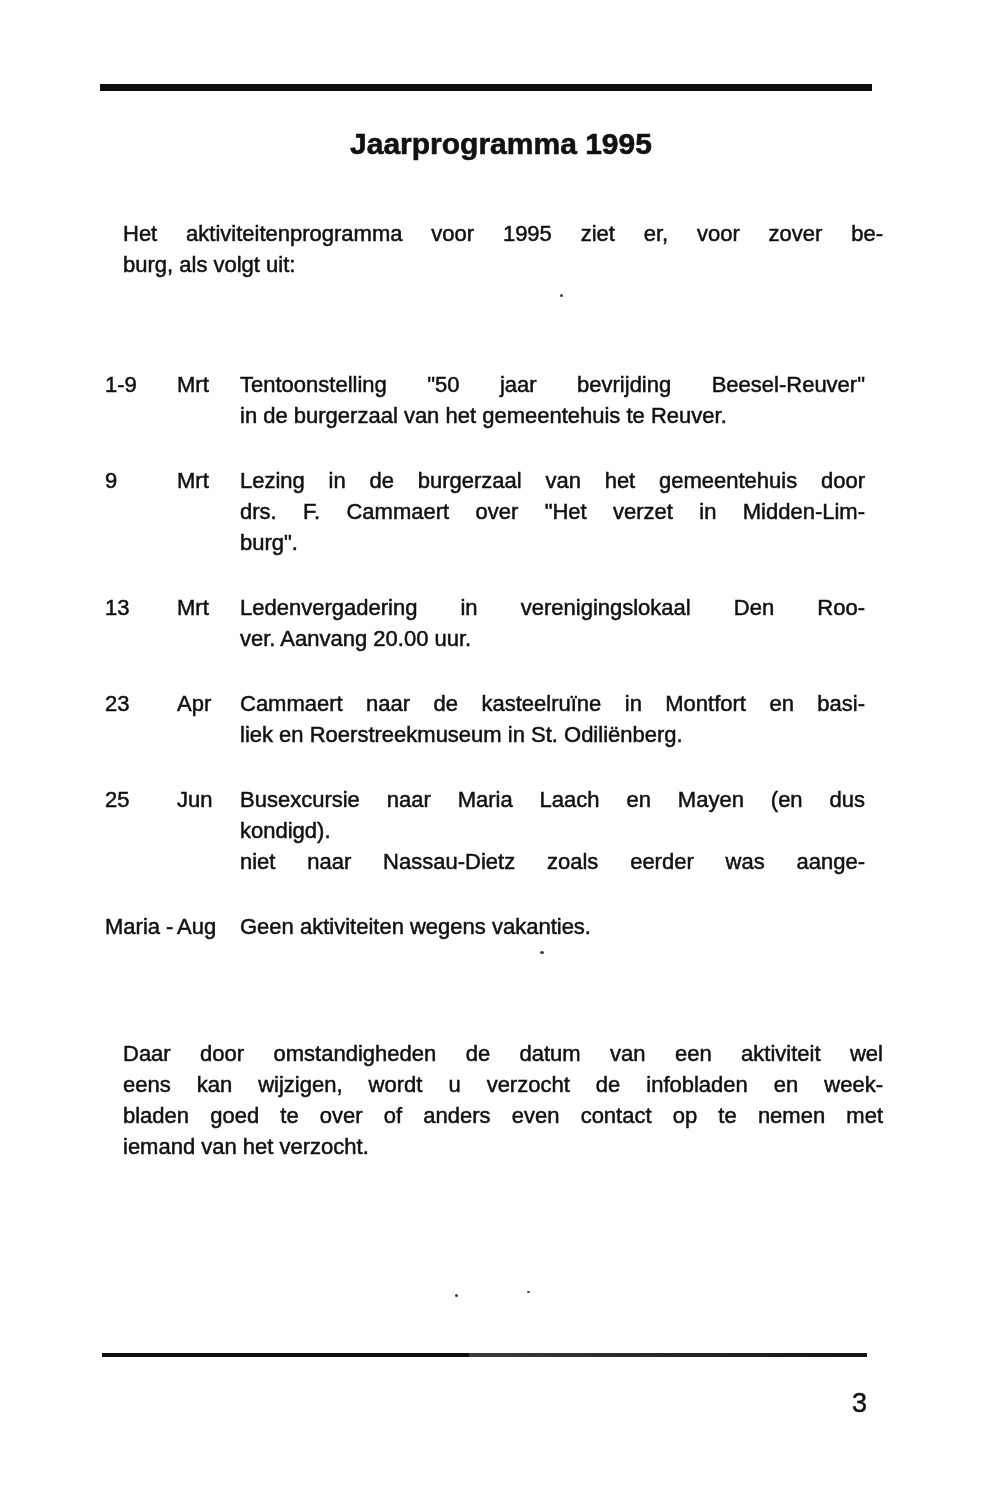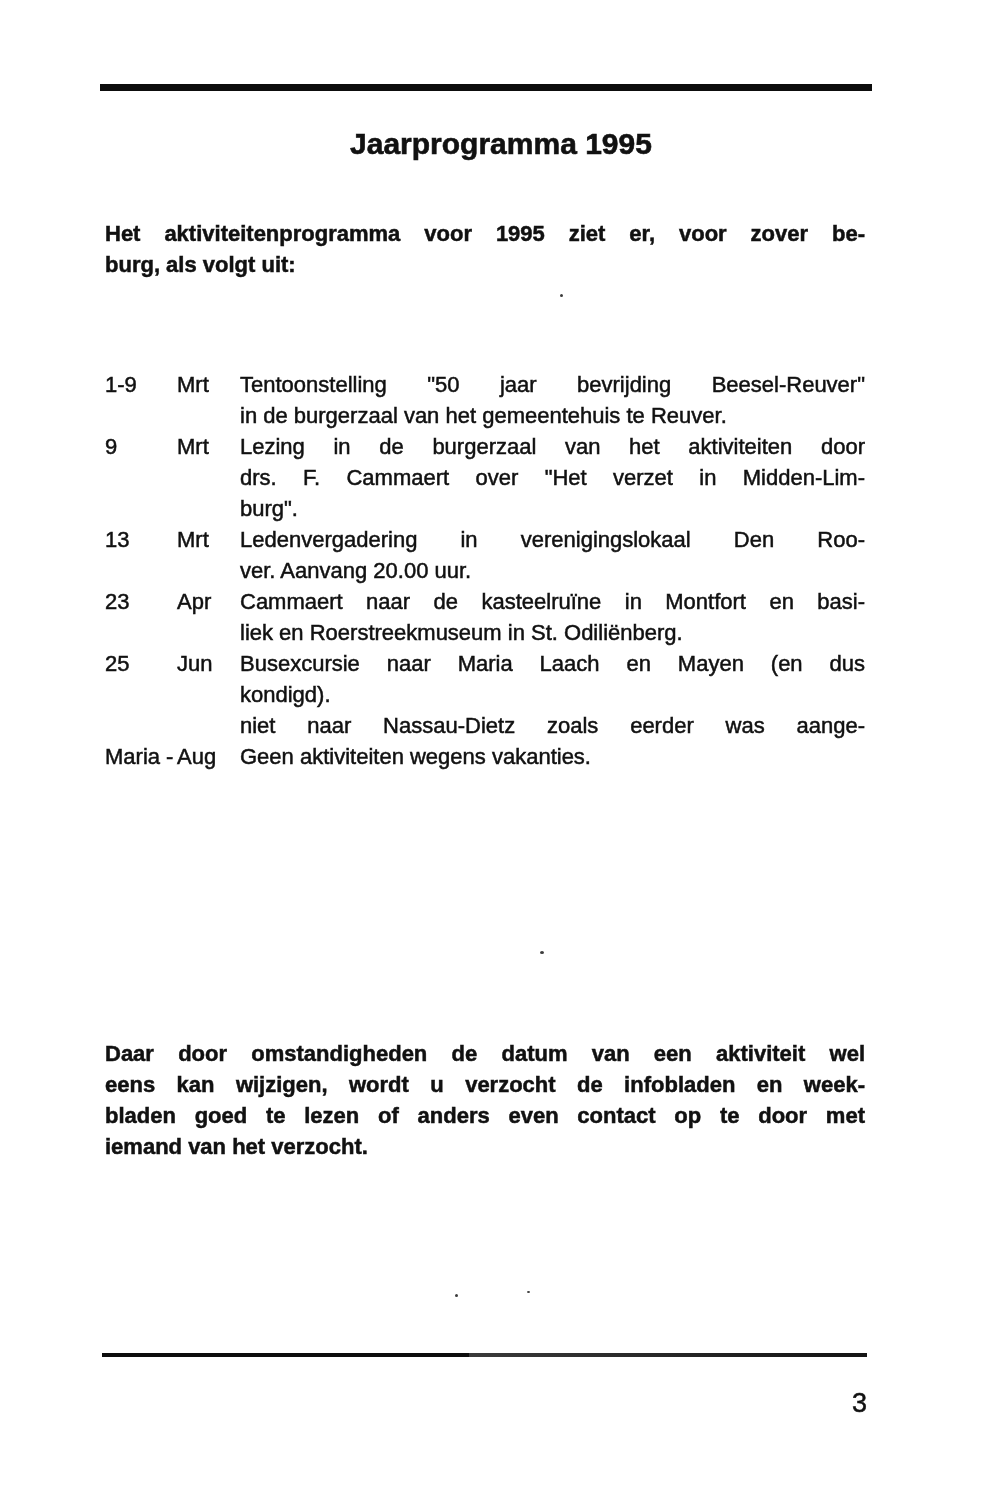--- a/index.html
+++ b/index.html
@@ -20,28 +20,28 @@
   .rule-top { left: 100px; top: 84px; width: 772px; height: 7px; }
   .rule-bottom {
     left: 102px; top: 1353px; width: 765px; height: 4px;
     background: linear-gradient(to right, #0d0d0d 48%, #3a3a3a 48%, #161616 96%);
   }
   .title {
     position: absolute; left: 105px; top: 111px; width: 760px; margin: 16px;
     text-align: center; font-size: 30px; line-height: 34px; font-weight: bold;
     -webkit-text-stroke: 0.6px #111111;
   }
-  .para { position: absolute; left: 105px; width: 760px; font-weight: bold; }
+  .para { position: absolute; left: 123px; width: 760px; }
   .intro { top: 218px; }
   .closing { top: 1038px; }
   .jline { text-align: justify; text-align-last: justify; }
   .jline.last { text-align-last: left; }
   .schedule {
     position: absolute; left: 105px; top: 369px; width: 760px;
-    display: flex; flex-direction: column; 
+    display: flex; flex-direction: column; gap: 34px;
   }
   .item { display: flex; align-items: flex-start; }
   .col-date  { width: 72px; flex: none; }
   .col-month { width: 63px; flex: none; }
   .col-desc  { flex: 1; min-width: 0; }
   .page-number {
     position: absolute; left: 105px; top: 1388px; width: 762px;
     text-align: right; font-size: 27px; line-height: 31px;
   }
   .speck { position: absolute; background: #3c3c3c; border-radius: 50%; }
@@ -72,21 +72,21 @@
       <div class="col-desc">
         <div class="jline">Tentoonstelling "50 jaar bevrijding Beesel-Reuver"</div>
         <div class="jline last">in de burgerzaal van het gemeentehuis te Reuver.</div>
       </div>
     </div>
 
     <div class="item">
       <div class="col-date">9</div>
       <div class="col-month">Mrt</div>
       <div class="col-desc">
-        <div class="jline">Lezing in de burgerzaal van het aktiviteiten door</div>
+        <div class="jline">Lezing in de burgerzaal van het gemeentehuis door</div>
         <div class="jline">drs. F. Cammaert over "Het verzet in Midden-Lim-</div>
         <div class="jline last">burg".</div>
       </div>
     </div>
 
     <div class="item">
       <div class="col-date">13</div>
       <div class="col-month">Mrt</div>
       <div class="col-desc">
         <div class="jline">Ledenvergadering in verenigingslokaal Den Roo-</div>
@@ -119,21 +119,21 @@
       <div class="col-desc">
         <div class="jline last">Geen aktiviteiten wegens vakanties.</div>
       </div>
     </div>
 
   </div>
 
   <div class="para closing">
     <div class="jline">Daar door omstandigheden de datum van een aktiviteit wel</div>
     <div class="jline">eens kan wijzigen, wordt u verzocht de infobladen en week-</div>
-    <div class="jline">bladen goed te lezen of anders even contact op te door met</div>
+    <div class="jline">bladen goed te over of anders even contact op te nemen met</div>
     <div class="jline last">iemand van het verzocht.</div>
   </div>
 
   <div class="rule rule-bottom"></div>
 
   <div class="page-number">3</div>
 
   <div class="speck speck-1"></div>
   <div class="speck speck-2"></div>
   <div class="speck speck-3"></div>

